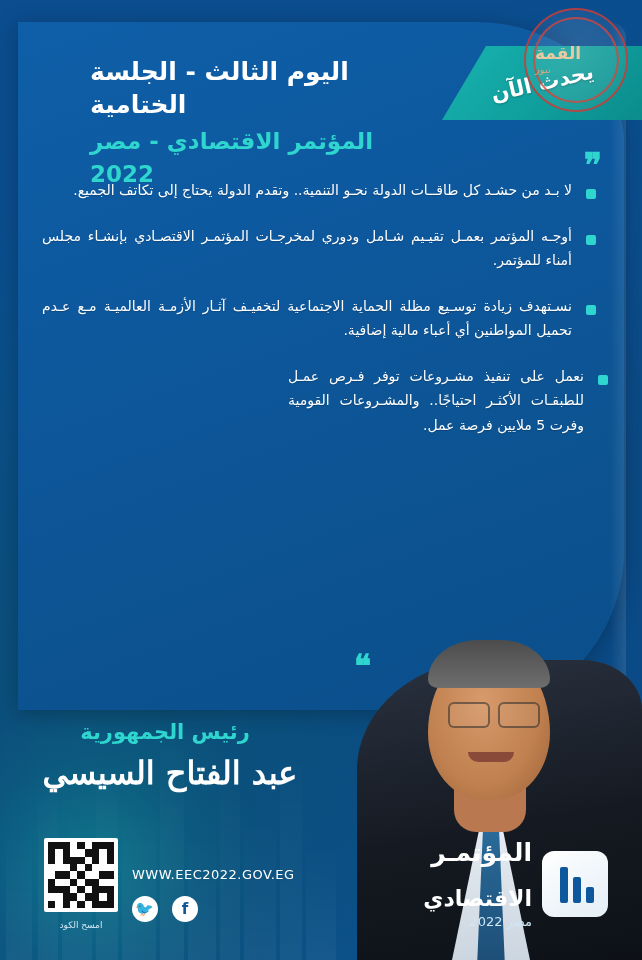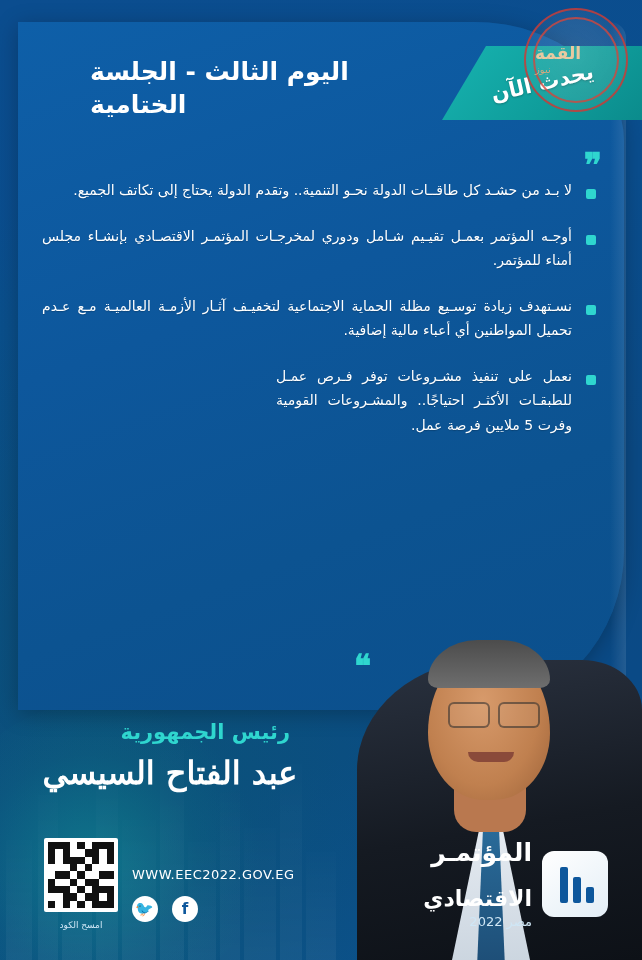--- a/index.html
+++ b/index.html
@@ -96,21 +96,21 @@
     color: #ffffff; font-size: 14px; line-height: 1.72;
     text-align: justify; text-align-last: right;
     margin: 0 32px 22px 0; padding-right: 4px;
     direction: rtl;
     text-shadow: 0 1px 1px rgba(0,0,0,.18);
   }
   .qitem .bullet {
     position: absolute; right: -20px; top: 11px;
     width: 10px; height: 10px; background: #2fd6cf; border-radius: 2px;
   }
-  .qitem.narrow { width: 300px; margin-right: 32px; }
+  .qitem.narrow { width: 300px; margin-right: 20px; }
   .qmark-bottom {
     position: absolute; left: 312px; top: 498px;
     color: #2fd6cf; font-size: 32px; font-weight: bold; line-height: 1;
     font-family: "DejaVu Serif", "Liberation Serif", serif;
   }
 
   
   .portrait {
     position: absolute; right: 0px; bottom: 0px; width: 300px; height: 450px;
   }
@@ -151,21 +151,21 @@
   .portrait .glass.r { right: 102px; }
   .portrait .glass.l { right: 152px; }
   .portrait .mouth {
     position: absolute; bottom: 198px; right: 128px; width: 46px; height: 10px;
     background: #8a4a3a; border-radius: 0 0 20px 20px;
   }
 
   
   .footer { position: absolute; left: 0; bottom: 0; width: 642px; height: 252px; }
   .president-title {
-    position: absolute; right: 352px; top: 12px; width: 250px; 
+    position: absolute; right: 352px; top: 12px; width: 250px; text-align: center;
     color: #2fd6cf; font-size: 21px; font-weight: bold;
   }
   .president-name {
     position: absolute; right: 342px; top: 46px; width: 260px; text-align: center;
     color: #ffffff; font-size: 32px; font-weight: bold;
     font-family: "DejaVu Serif", "Liberation Serif", serif;
   }
   .qr {
     position: absolute; left: 44px; bottom: 48px;
     width: 74px; height: 74px; background: #ffffff; padding: 4px; border-radius: 2px;
@@ -238,20 +238,21 @@
 
   <div class="brand-logo">
     <div class="inner">
       <b>القمة</b>
       <small>نيوز</small>
     </div>
   </div>
 
   <div class="headline">
     <div class="l1">اليوم الثالث - الجلسة الختامية</div>
+    <div class="l2">المؤتمر الاقتصادي - مصر 2022</div>
   </div>
 
   <div class="quotes">
     <div class="qmark-top">❞</div>
 
     <div class="qitem" style="margin-top:26px;">
       <span class="bullet"></span>
       <span>لا بـد من حشـد كل طاقــات الدولة نحـو التنمية.. وتقدم الدولة يحتاج إلى تكاتف الجميع.</span>
     </div>
 

